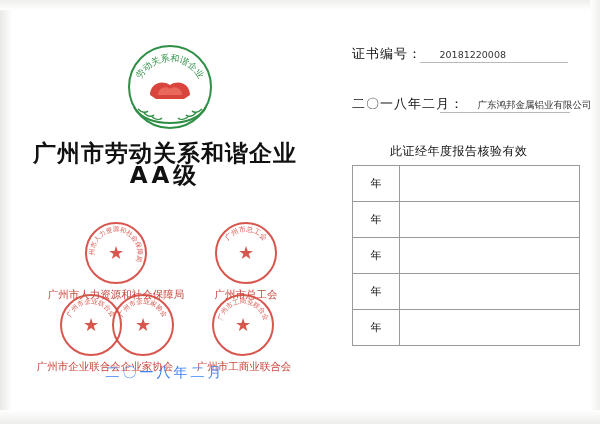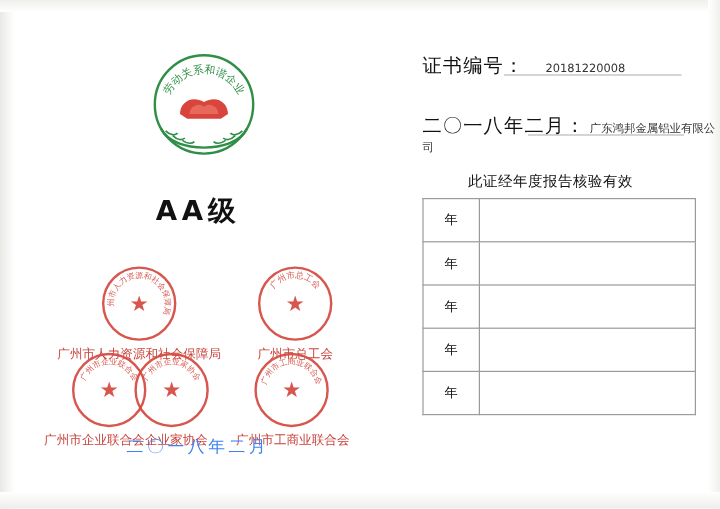--- a/index.html
+++ b/index.html
@@ -65,21 +65,21 @@
   .date-line{
     position:absolute;left:0;top:364px;width:330px;text-align:center;
     font-size:14px;color:#3b82f6;letter-spacing:3px;
     font-family:"DejaVu Sans","Liberation Sans",sans-serif;
   }
 
   
   .right{position:absolute;left:330px;top:0;width:270px;height:424px;}
   .field-row{position:absolute;font-size:11px;color:#111;
     font-family:"DejaVu Sans","Liberation Sans",sans-serif;}
-  .field-label{font-size:16px;color:#111;letter-spacing:1px;}
+  .field-label{font-size:13px;color:#111;letter-spacing:1px;}
   .field-value{font-size:9.5px;color:#333;}
   .field-underline{
     position:absolute;border-bottom:1px solid #b9b9b9;
   }
   .section-title{
     position:absolute;left:22px;top:143px;font-size:12px;color:#111;letter-spacing:0.5px;
     font-family:"DejaVu Sans","Liberation Sans",sans-serif;
     margin-left:38px;
   }
   table.verify{
@@ -123,20 +123,21 @@
         <path d="M14 4 C20 16, 36 20, 50 20 C64 20, 80 16, 86 4" fill="none" stroke="#2f8f46" stroke-width="2"></path>
         <path d="M18 6 C22 10, 26 10, 28 8" fill="none" stroke="#2f8f46" stroke-width="1.4"></path>
         <path d="M24 10 C28 14, 32 14, 34 12" fill="none" stroke="#2f8f46" stroke-width="1.4"></path>
         <path d="M32 14 C36 17, 40 17, 42 15" fill="none" stroke="#2f8f46" stroke-width="1.4"></path>
         <path d="M82 6 C78 10, 74 10, 72 8" fill="none" stroke="#2f8f46" stroke-width="1.4"></path>
         <path d="M76 10 C72 14, 68 14, 66 12" fill="none" stroke="#2f8f46" stroke-width="1.4"></path>
         <path d="M68 14 C64 17, 60 17, 58 15" fill="none" stroke="#2f8f46" stroke-width="1.4"></path>
       </svg>
     </div>
 
+    <div class="title1">广州市劳动关系和谐企业</div>
     <div class="title2">AA级</div>
 
     <div class="seal" style="left:85px;top:222px;width:62px;height:62px;">
       <svg class="ring-text" viewBox="0 0 62 62">
         <defs>
             <path id="s1" d="M 8,31 A 23,23 0 1 1 54,31 A 23,23 0 1 1 8,31" fill="none"></path>
           </defs>
         <text font-size="7" fill="#d4483f" font-family="DejaVu Sans, sans-serif">
           <textPath href="#s1" startOffset="25%" text-anchor="middle">广州市人力资源和社会保障局</textPath>
         </text>
@@ -201,21 +202,21 @@
   <div class="right">
 
     <div class="field-row" style="left:22px;top:45px;">
       <span class="field-label">证书编号：</span>
       <span class="field-value" style="margin-left:14px;">20181220008</span>
     </div>
     <div class="field-underline" style="left:90px;top:62px;width:148px;"></div>
 
     <div class="field-row" style="left:22px;top:95px;">
       <span class="field-label">二〇一八年二月：</span>
-      <span class="field-value" style="">广东鸿邦金属铝业有限公司</span>
+      <span class="field-value" style="margin-left:10px;">广东鸿邦金属铝业有限公司</span>
     </div>
     <div class="field-underline" style="left:110px;top:112px;width:130px;"></div>
 
     <div class="section-title">此证经年度报告核验有效</div>
 
     <table class="verify">
       <tbody>
         <tr>
           <td class="year">年</td>
           <td></td>

